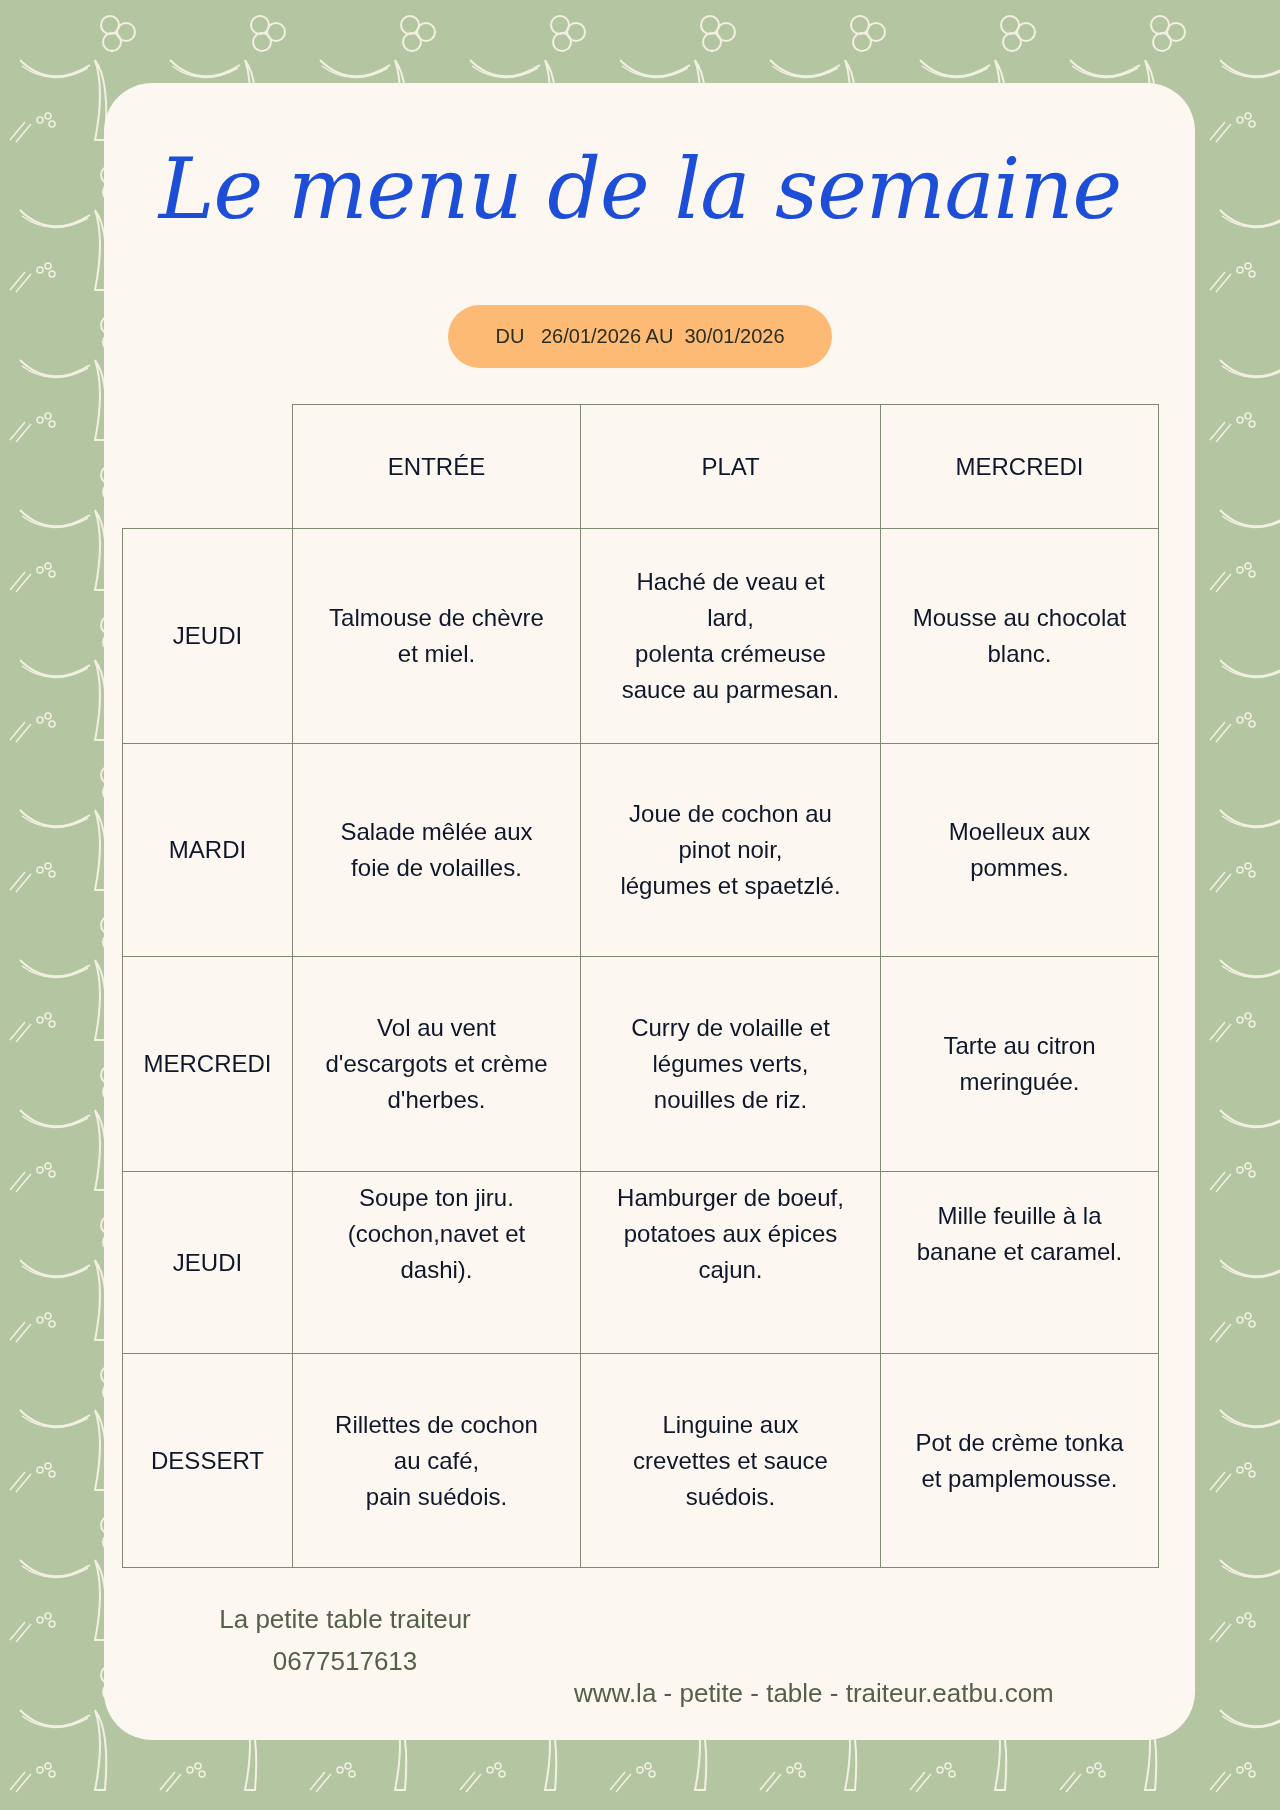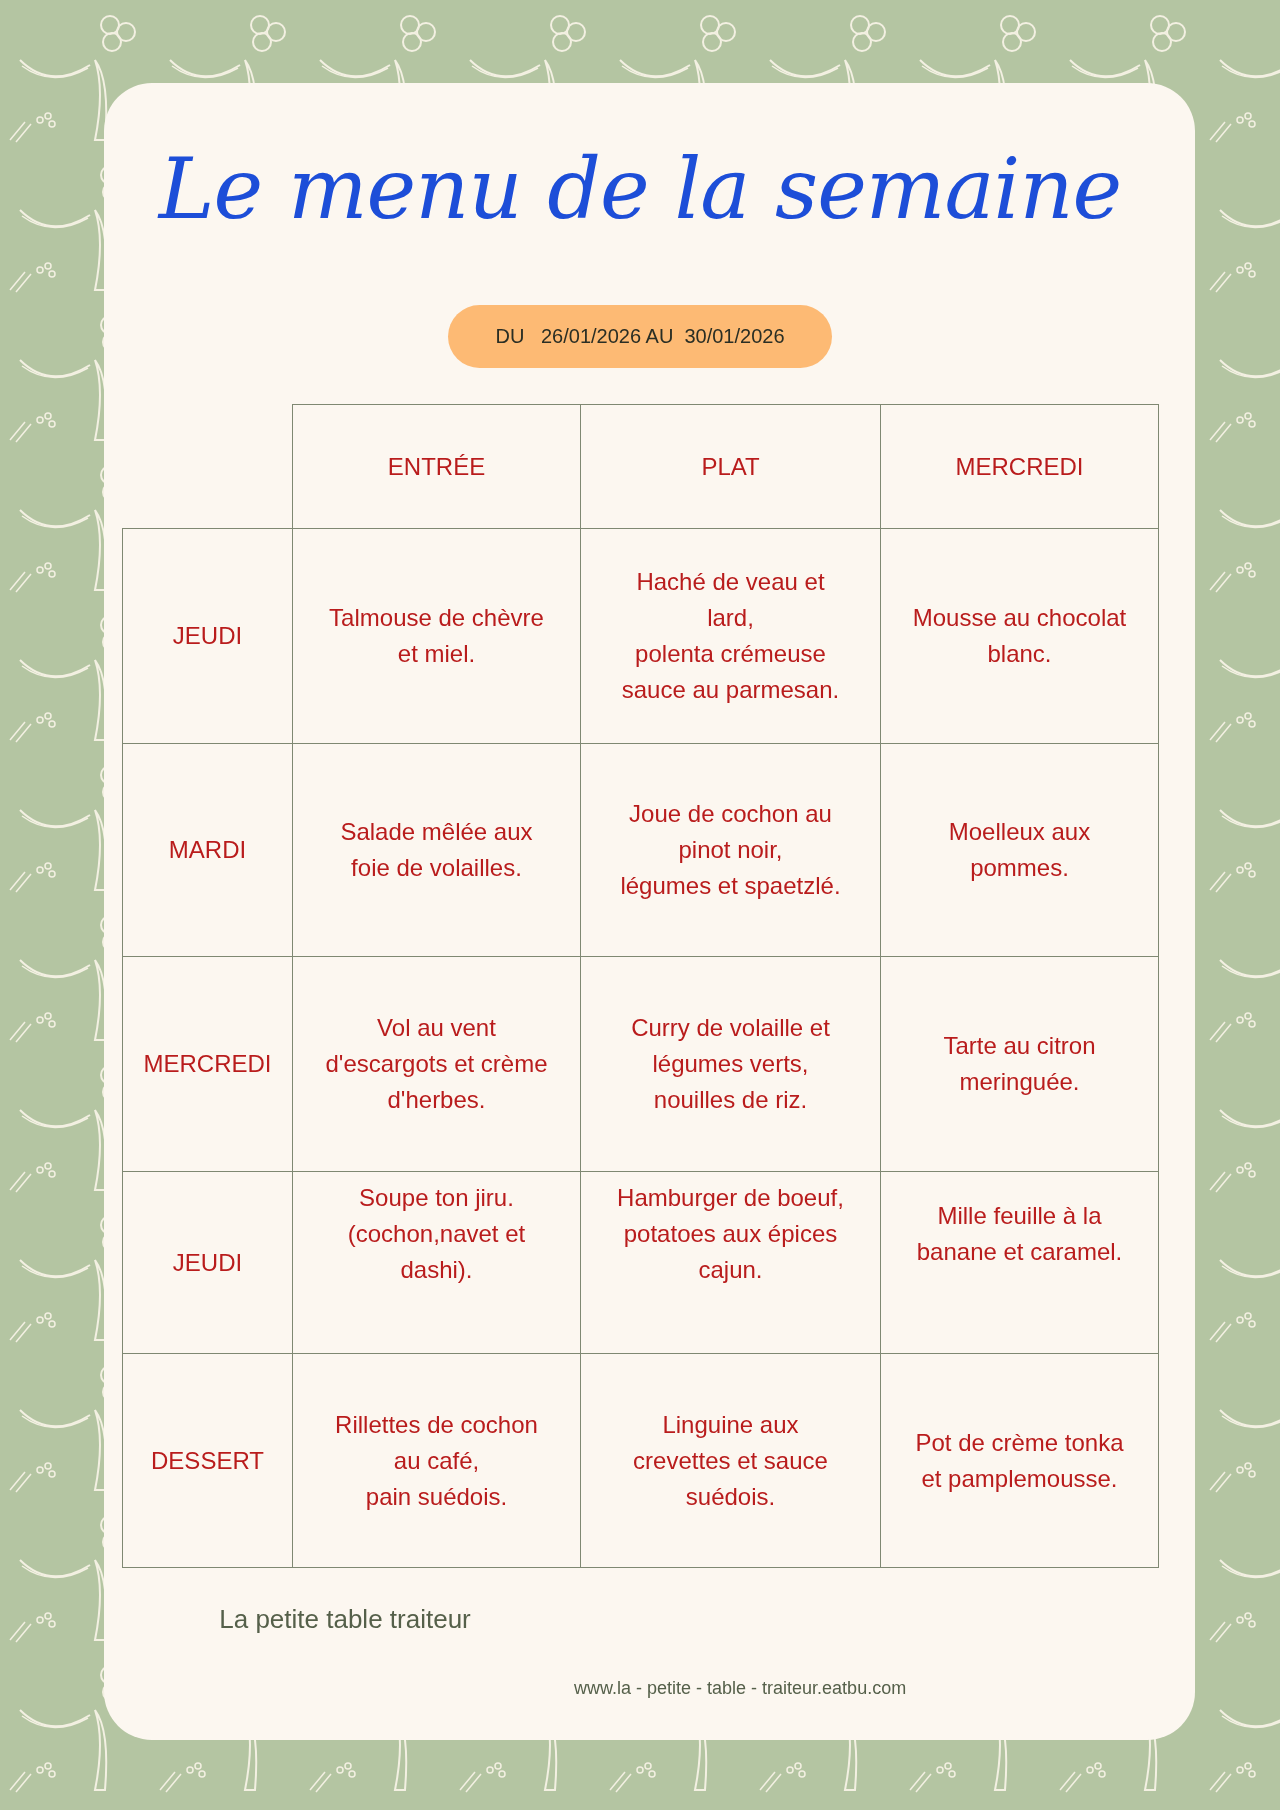--- a/index.html
+++ b/index.html
@@ -23,34 +23,34 @@
     background:#fdba74; border-radius:32px;
     display:flex; align-items:center; justify-content:center;
     font-size:20px; color:#2a2e24; white-space:pre;
   }
   table.menu {
     position:absolute; left:122px; top:404px; width:1037px;
     border-collapse:collapse; table-layout:fixed;
   }
   table.menu td {
     border:1.5px solid #7f8872; text-align:center; vertical-align:middle;
-    color:#b91c1c; font-size:24px; line-height:36px; padding:0 8px;
+    color:#0f172a; font-size:24px; line-height:36px; padding:0 8px;
     white-space:pre-line;
   }
   table.menu td.empty { border-top:none; border-left:none; }
   .col-day { width:170px; }
   .col-e { width:288px; }
   .col-p { width:300px; }
   .col-d { width:278px; }
   .footer-left {
     position:absolute; left:150px; top:1598px; width:390px; text-align:center;
     color:#55604a; font-size:26px; line-height:42px;
   }
   .footer-right {
-    position:absolute; left:574px; top:1678px; color:#55604a; font-size:18px;
+    position:absolute; left:574px; top:1678px; color:#55604a; font-size:26px;
   }
 </style>
 </head>
 <body>
 
 <svg class="pattern" width="1280" height="1810" xmlns="http://www.w3.org/2000/svg">
   <defs>
     <pattern id="bp" width="150" height="150" patternUnits="userSpaceOnUse">
       <path d="M20 60 q30 30 70 5" fill="none" stroke="#f3f0e2" stroke-width="2"></path>
       <path d="M22 66 q30 22 66 2" fill="none" stroke="#f3f0e2" stroke-width="1.5"></path>
@@ -139,14 +139,15 @@
 crevettes et sauce
 suédois.</td>
     <td>Pot de crème tonka
 et pamplemousse.</td>
   </tr>
 </tbody>
   </table>
 
 <div class="footer-left">
   <div>La petite table traiteur</div>
+  <div>0677517613</div>
 </div>
 <div class="footer-right">www.la - petite - table - traiteur.eatbu.com</div>
 
 </body></html>

